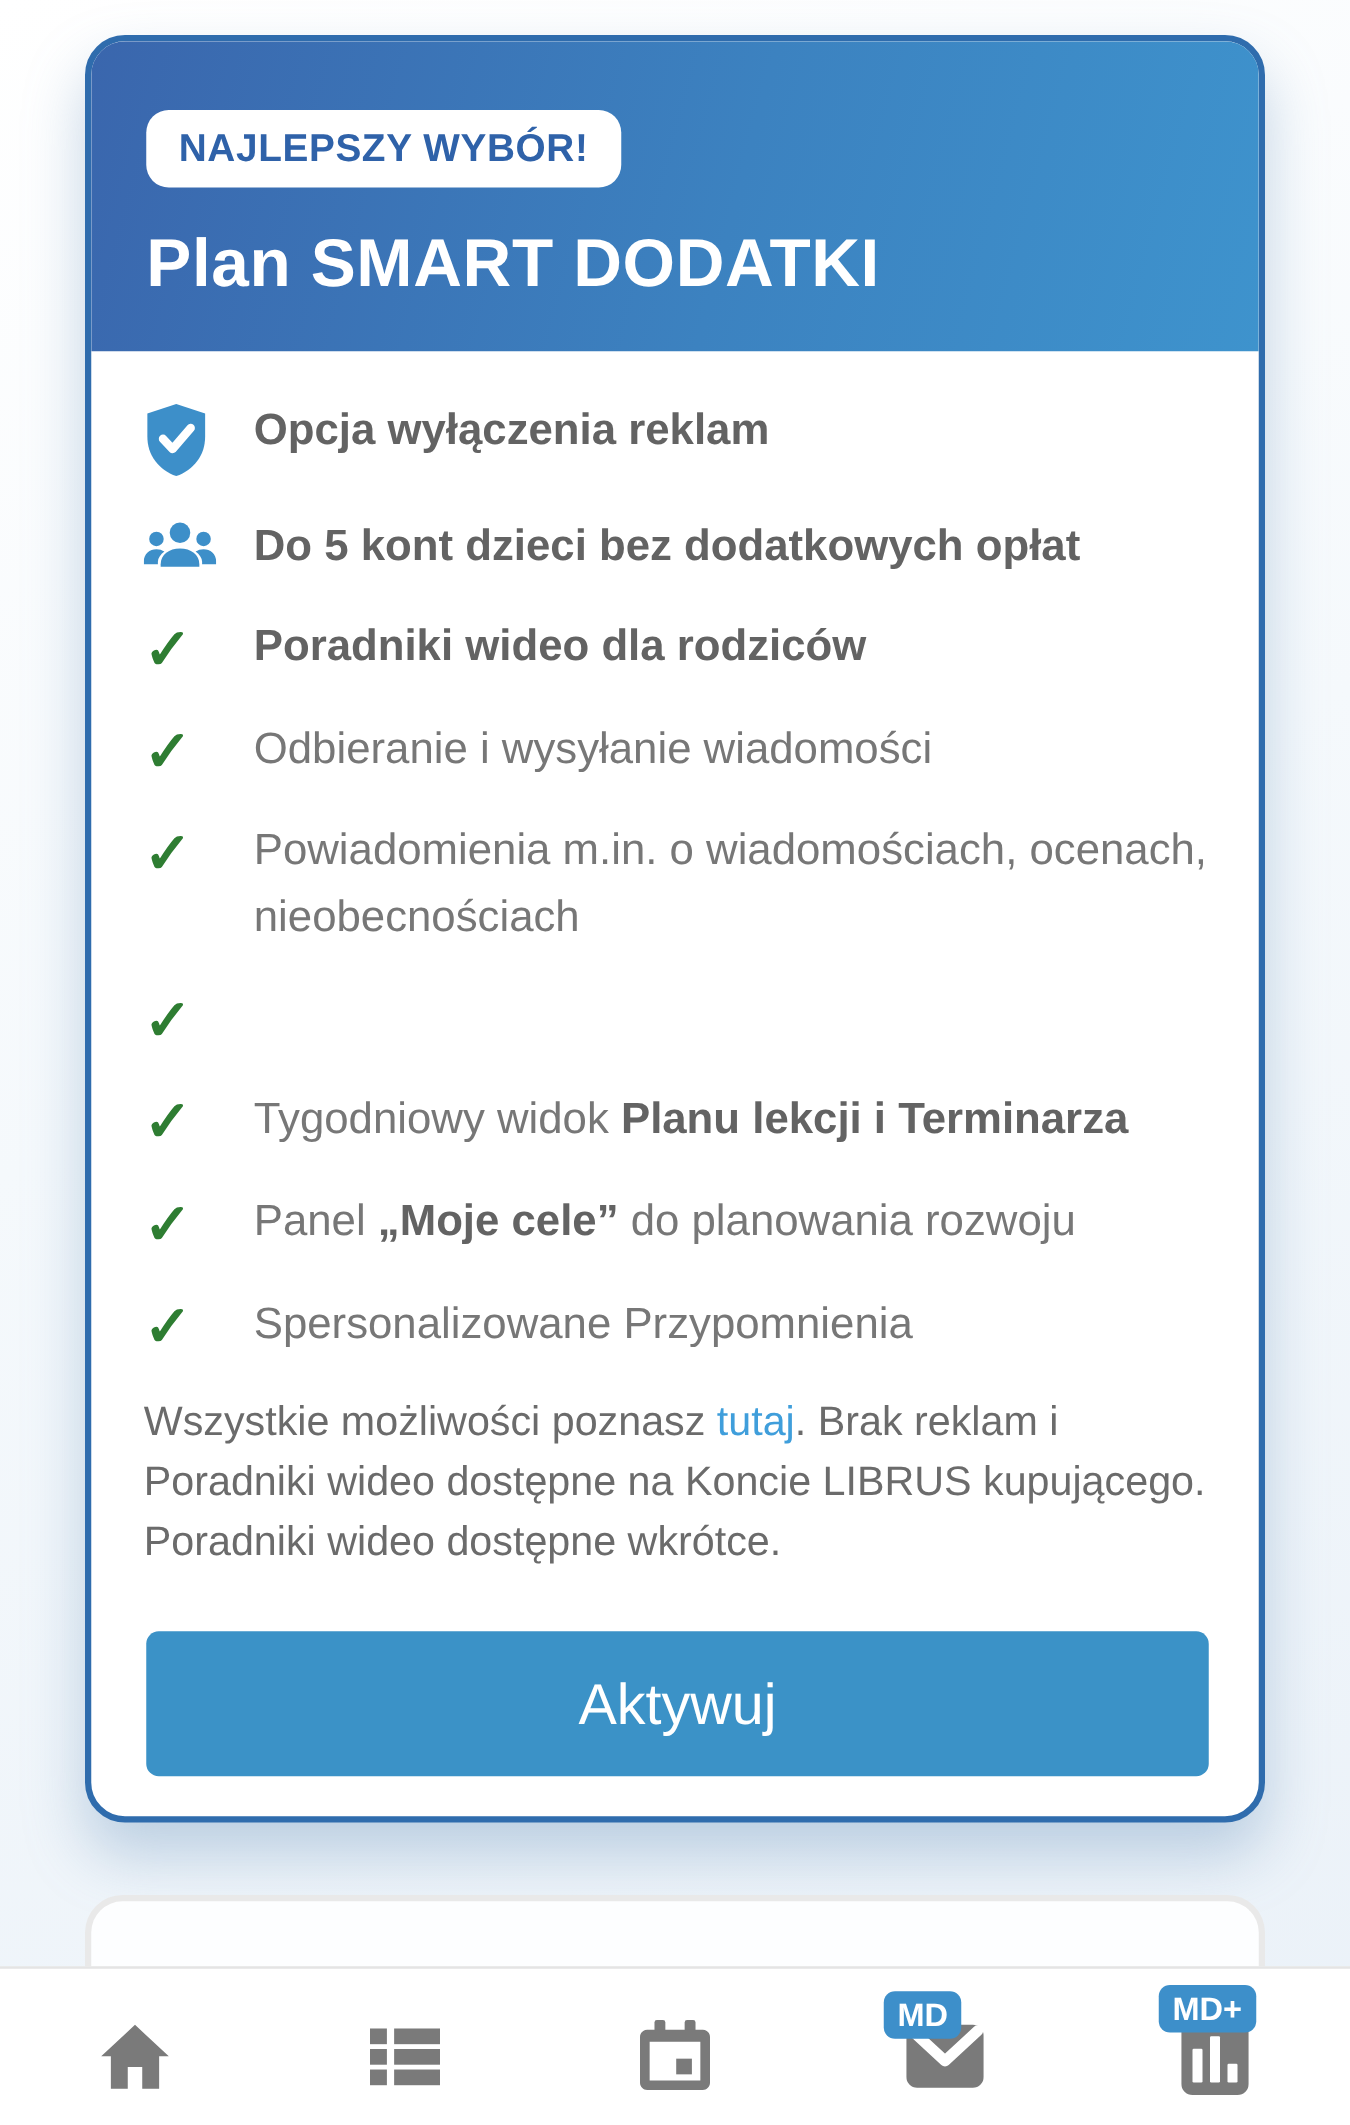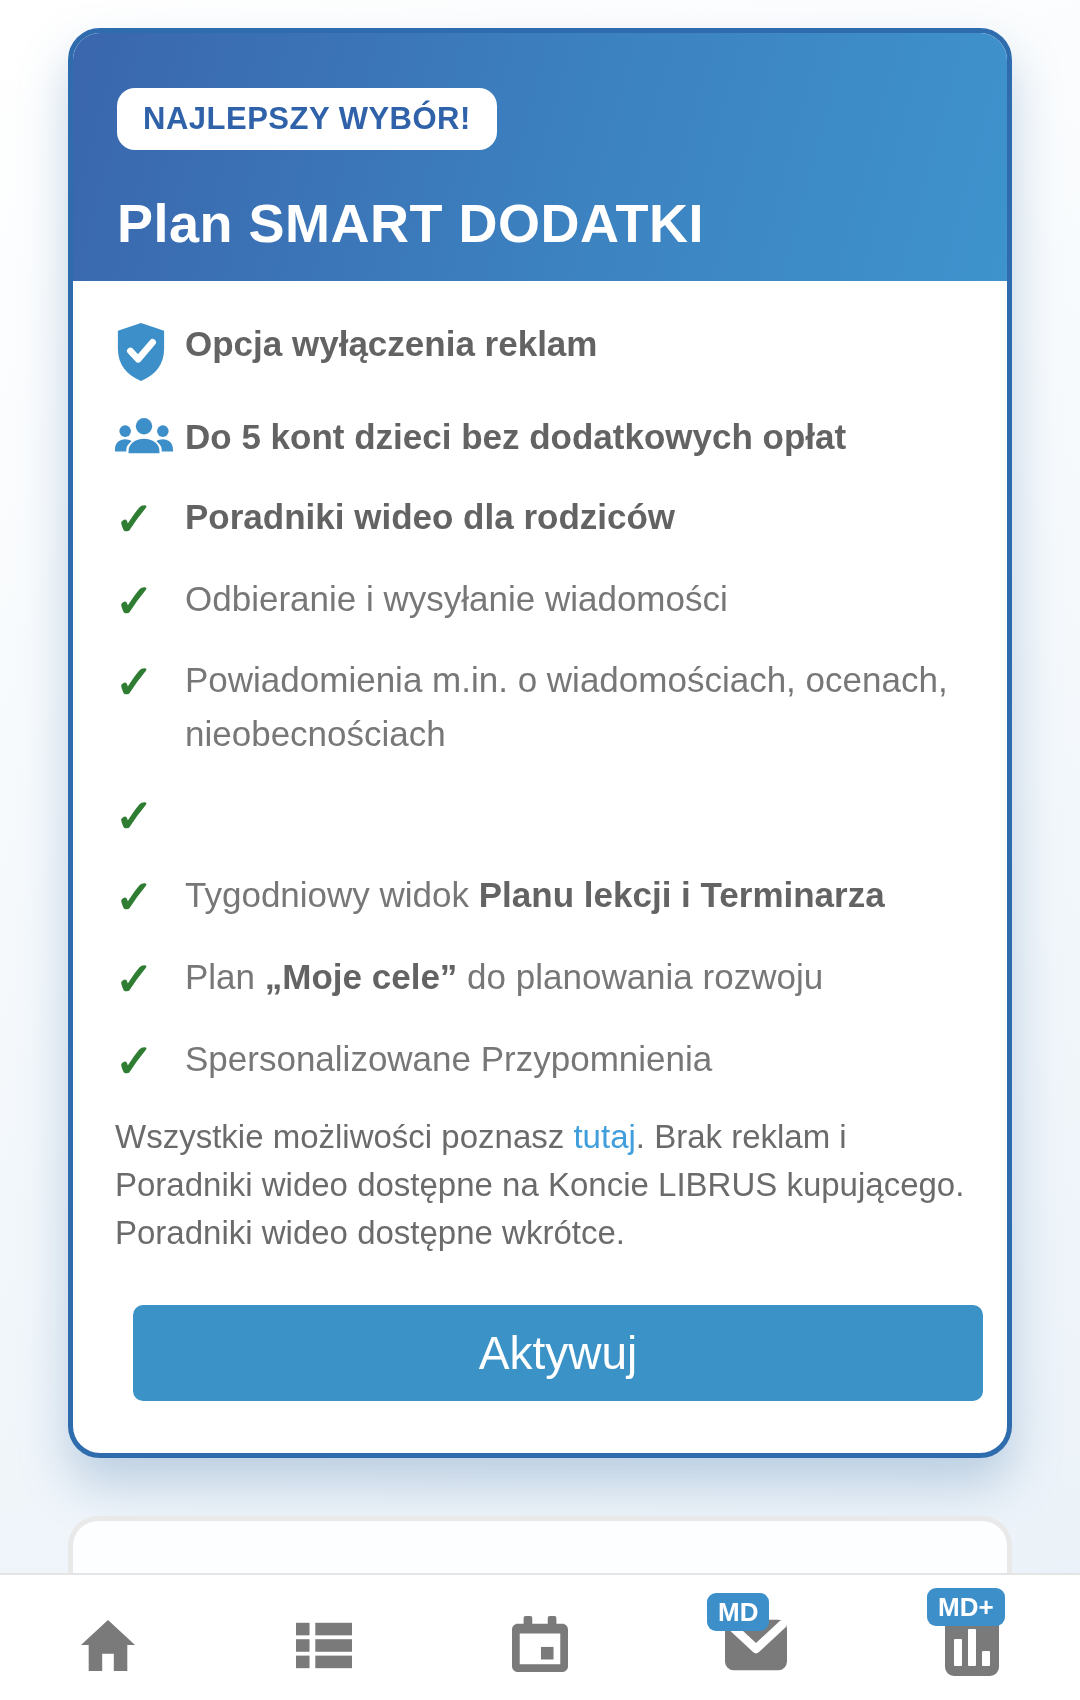--- a/index.html
+++ b/index.html
@@ -22,32 +22,32 @@
   }
   .card-header{
     height:248px;background:linear-gradient(105deg,var(--header-blue-left) 0%,#3c82c0 55%,var(--header-blue-right) 100%);
     padding:55px 40px 0 44px;
   }
   .best-badge{
     display:inline-block;background:#ffffff;color:var(--badge-text-blue);
     font-size:31px;font-weight:bold;letter-spacing:0.5px;
     padding:13px 26px;border-radius:18px;
   }
-  .plan-title{color:#ffffff;font-size:54px;font-weight:bold;margin-top:42px;letter-spacing:0.5px;}
+  .plan-title{color:#ffffff;font-size:54px;font-weight:bold;margin-top:30px;letter-spacing:0.5px;}
   .feature-list{padding:36px 40px 0 42px;}
-  .feature-row{display:flex;align-items:flex-start;margin-bottom:27px;}
+  .feature-row{display:flex;align-items:flex-start;margin-bottom:27px;gap:18px;}
   .feature-icon{flex:0 0 70px;display:flex;align-items:flex-start;padding-top:4px;}
   .check-glyph{font-size:46px;line-height:1.1;color:var(--check-green);font-weight:bold;}
   .feature-text{font-size:35px;line-height:1.52;color:var(--text-gray);}
   .feature-text .b{font-weight:bold;color:var(--text-gray-bold);}
   .plan-note{margin:22px 42px 0;font-size:33px;line-height:1.45;color:var(--note-gray);}
   .plan-note a{color:var(--link-blue);text-decoration:none;cursor:pointer;}
   .activate-button{
     display:flex;align-items:center;justify-content:center;
-    margin:48px 60px 0;height:96px;width:calc(100% - 84px);
+    margin:48px 44px 0;height:116px;width:calc(100% - 84px);
     background:var(--button-blue);border:none;border-radius:10px;
     color:#ffffff;font-size:46px;font-family:"Liberation Sans",sans-serif;cursor:pointer;
   }
   .next-card-stub{
     position:absolute;left:68px;top:1516px;width:944px;height:140px;
     background:#fdfeff;border:5px solid #e9e9e9;border-bottom:none;
     border-radius:30px 30px 0 0;
   }
   .bottom-nav{
     position:absolute;left:0;bottom:0;width:1080px;height:127px;
@@ -131,21 +131,21 @@
     <span class="feature-icon">
           <span class="check-glyph">✓</span>
         </span>
     <span class="feature-text"><span>Tygodniowy widok </span><span class="b">Planu lekcji i Terminarza</span></span>
   </div>
 
   <div class="feature-row">
     <span class="feature-icon">
           <span class="check-glyph">✓</span>
         </span>
-    <span class="feature-text"><span>Plan </span><span class="b">„Moje cele”</span><span> do planowania rozwoju</span></span>
+    <span class="feature-text"><span>Panel </span><span class="b">„Moje cele”</span><span> do planowania rozwoju</span></span>
   </div>
 
   <div class="feature-row">
     <span class="feature-icon">
           <span class="check-glyph">✓</span>
         </span>
     <span class="feature-text"><span>Spersonalizowane Przypomnienia</span></span>
   </div>
 </div>
 

